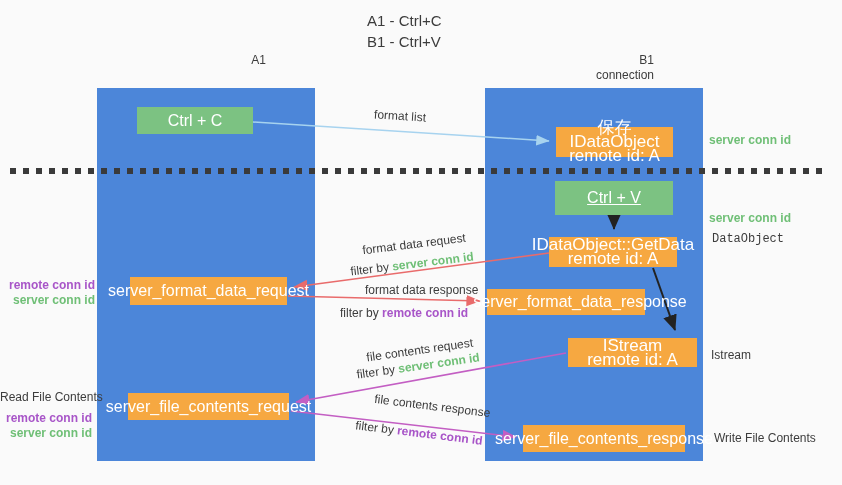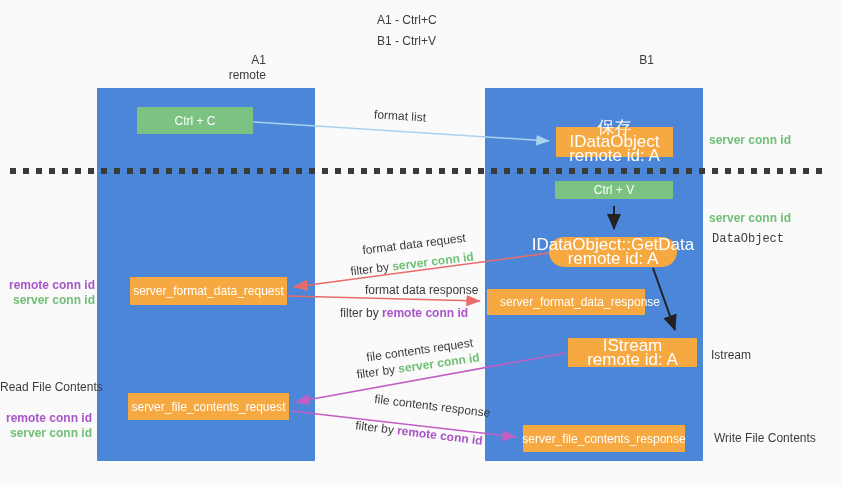--- a/index.html
+++ b/index.html
@@ -8,22 +8,22 @@
     background:var(--background,#fafafa);
   }
   .stage{
     position:relative;
     width:842px;height:485px;
     overflow:hidden;
     background:var(--background,#fafafa);
   }
   .abs{position:absolute;}
   .title{
-    left:377px;top:10px;
-    font-size:12px;line-height:21px;
+    left:367px;top:10px;
+    font-size:15px;line-height:21px;
     color:var(--text_dark,#3c3c3c);
     z-index:4;
   }
   .col-header{
     top:53px;width:120px;
     text-align:right;
     font-size:12px;line-height:15px;
     color:var(--text_dark,#3c3c3c);
     z-index:4;
   }
@@ -38,31 +38,31 @@
   .lifeline.b1{left:485px;}
   .dotted{
     left:10px;top:168px;width:812px;height:6px;
     background:repeating-linear-gradient(90deg,var(--dotted_line,#3a3a3a) 0 6px,rgba(0,0,0,0) 6px 13px);
     z-index:5;
   }
   .arrows{left:0;top:0;width:842px;height:485px;z-index:3;}
   .node{
     display:flex;flex-direction:column;
     align-items:center;justify-content:center;
-    color:#fff;font-size:12px;line-height:14px;
+    color:#fff;font-size:16px;line-height:14px;
     text-align:center;z-index:4;
     box-sizing:border-box;
   }
   .node.two{font-size:17px;}
   .green{background:var(--box_green,#7cc282);}
   .orange{background:var(--box_orange,#f6a841);}
   .box-ctrl-c{left:137px;top:107px;width:116px;height:27px;}
   .box-save{left:556px;top:127px;width:117px;height:30px;}
-  .box-ctrl-v{left:555px;top:181px;width:118px;height:18px;}
-  .box-getdata{left:549px;top:237px;width:128px;height:30px;border-radius:15px;}
+  .box-ctrl-v{left:555px;top:181px;width:118px;height:34px;text-decoration:underline;}
+  .box-getdata{left:549px;top:237px;width:128px;height:30px;}
   .box-fmt-req{left:130px;top:277px;width:157px;height:28px;}
   .box-fmt-resp{left:487px;top:289px;width:158px;height:26px;padding-left:28px;}
   .box-istream{left:568px;top:338px;width:129px;height:29px;}
   .box-file-req{left:128px;top:393px;width:161px;height:27px;}
   .box-file-resp{left:523px;top:425px;width:162px;height:27px;}
   .lbl{
     font-size:12px;line-height:14px;
     color:var(--text_dark,#3c3c3c);
     white-space:nowrap;z-index:4;
   }
@@ -86,21 +86,21 @@
   .side{font-size:12px;line-height:15px;white-space:nowrap;z-index:4;}
   .side.plain{color:var(--text_dark,#3c3c3c);font-weight:400;}
   .r-scid-top{left:709px;top:133px;}
   .r-scid-mid{left:709px;top:211px;}
   .r-dataobject{left:712px;top:232px;font-family:Liberation Mono, monospace;}
   .r-istream{left:711px;top:348px;}
   .r-write{left:714px;top:431px;}
   .l-right{left:0;width:95px;text-align:right;}
   .l-rcid-top{top:278px;}
   .l-scid-top{top:293px;}
-  .l-read{top:380px;width:93px;}
+  .l-read{top:390px;width:93px;}
   .l-rcid-bot{top:411px;width:92px;}
   .l-scid-bot{top:426px;width:92px;}
   .fill-blue{fill:var(--arrow_lightblue,#a7d3ef);}
   .fill-red{fill:var(--arrow_red,#e96b6b);}
   .fill-magenta{fill:var(--arrow_magenta,#c35ec3);}
   .fill-black{fill:var(--arrow_black,#222);}
   .st-blue{stroke:var(--arrow_lightblue,#a7d3ef);}
   .st-red{stroke:var(--arrow_red,#e96b6b);}
   .st-magenta{stroke:var(--arrow_magenta,#c35ec3);}
   .st-black{stroke:var(--arrow_black,#222);}
@@ -110,24 +110,24 @@
 
 <div class="stage">
 
   <div class="abs title">
     <div>A1 - Ctrl+C</div>
     <div>B1 - Ctrl+V</div>
   </div>
 
   <div class="abs col-header a1">
     <div>A1</div>
-    <div>remote</div>
   </div>
   <div class="abs col-header b1">
     <div>B1</div>
+    <div>connection</div>
   </div>
 
   <div class="abs lifeline a1"></div>
   <div class="abs lifeline b1"></div>
 
   <div class="abs dotted"></div>
 
   <svg class="abs arrows" viewBox="0 0 842 485" xmlns="http://www.w3.org/2000/svg">
     <defs>
       <marker id="ah-blue" markerWidth="10" markerHeight="8" refX="8.5" refY="3.5" orient="auto">

